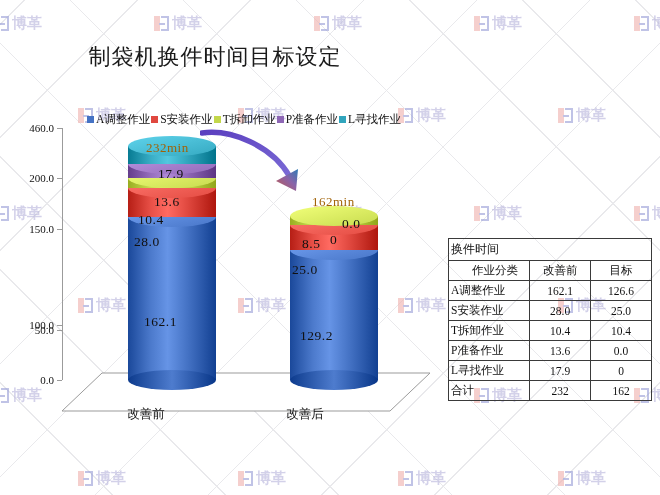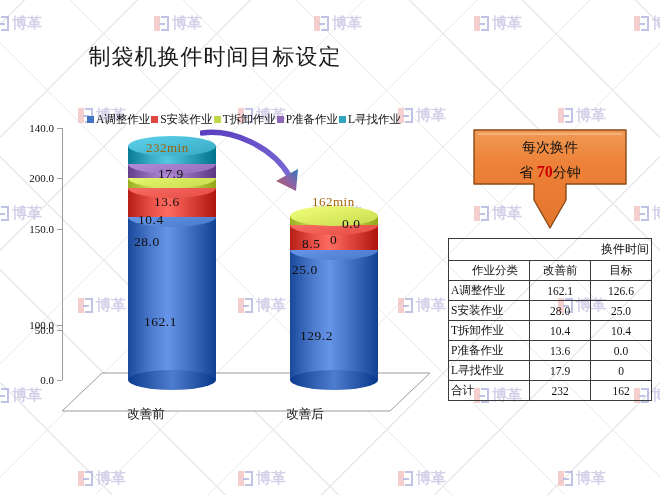--- a/index.html
+++ b/index.html
@@ -84,21 +84,21 @@
     font-size:14px;color:#111;line-height:1.65;
     font-family:"Liberation Serif","DejaVu Serif",serif;
   }
   .c-red{color:#cc0000;font-weight:bold;font-size:16px;}
 
   
   .dtable{position:absolute;left:448px;top:238px;width:204px;border-collapse:collapse;
           background:transparent;}
   .dtable td{border:1px solid #3a3a3a;font-size:11.5px;color:#111;padding:1px 2px;height:17px;
              font-family:"Liberation Serif","DejaVu Serif",serif;}
-  .dtable .hdr-merge{text-align:right;font-size:12px;height:19px;}
+  .dtable .hdr-merge{text-align:left;font-size:12px;height:19px;}
   .dtable .c-name{text-align:left;padding-left:2px;width:40%;}
   .dtable .c-num{text-align:center;width:30%;}
   .dtable tr.sum td{border-top:1.6px solid #2a2a2a;}
 </style>
 </head>
 <body>
 
 <div id="root">
 
   <div class="wm-diagonals"></div>
@@ -353,21 +353,21 @@
     </div>
 
   <div class="plot">
 
     <div class="yaxis" id="yaxis">
         <div class="ytick" style="top: 252px;"><span>0.0</span><i></i></div>
         <div class="ytick" style="top: 201.6px;"><span>50.0</span><i></i></div>
         <div class="ytick" style="top: 151px; margin-top: 46px;"><span>100.0</span><i></i></div>
         <div class="ytick" style="top: 100.8px;"><span>150.0</span><i></i></div>
         <div class="ytick" style="top: 50.4px;"><span>200.0</span><i></i></div>
-        <div class="ytick" style="top: 0px;"><span>140.0</span><i></i></div>
+        <div class="ytick" style="top: 0px;"><span>460.0</span><i></i></div>
       </div>
     <div class="axisline"></div>
 
     <div class="floor">
       <svg width="368" height="80" viewBox="0 0 368 80">
         <polygon points="0,78 40,40 368,40 328,78" fill="#ffffff" stroke="#9b9b9b" stroke-width="1"></polygon>
       </svg>
     </div>
 
     <div class="cyl" id="cyl-before" style="left: 128px; width: 88px; top: 0px; height: 260px;">
@@ -436,39 +436,20 @@
       <linearGradient id="ahead" x1="0" y1="1" x2="1" y2="0">
         <stop offset="0%" stop-color="#C05A4A"></stop>
         <stop offset="55%" stop-color="#8a63a8"></stop>
         <stop offset="100%" stop-color="#2E7BB5"></stop>
       </linearGradient>
     </defs>
     <path d="M2,8 C30,4 72,20 90,52" stroke="url(#agrad)" stroke-width="5.5" fill="none" stroke-linecap="round"></path>
     <polygon points="96,66 76,56 98,44" fill="url(#ahead)"></polygon>
   </svg>
 
-  <div class="callout">
-    <svg width="160" height="105" viewBox="0 0 160 105">
-      <defs>
-        <linearGradient id="og" x1="0" y1="0" x2="0" y2="1">
-          <stop offset="0%" stop-color="#F09A55"></stop>
-          <stop offset="35%" stop-color="#ED8137"></stop>
-          <stop offset="100%" stop-color="#E3762C"></stop>
-        </linearGradient>
-      </defs>
-      <polygon points="4,2 156,2 156,56 96,56 96,72 80,100 64,72 64,56 4,56" fill="url(#og)" stroke="#8a4a18" stroke-width="1.4" stroke-linejoin="round"></polygon>
-      <polyline points="8,6 152,6" stroke="#f7c79c" stroke-width="1.6" fill="none" opacity=".75"></polyline>
-    </svg>
-    <div class="c-text">
-      <div>每次换件</div>
-      <div>
-        <span>省 </span><span class="c-red">70</span><span>分钟</span>
-      </div>
-    </div>
-  </div>
 
   <table class="dtable">
     <tbody id="tbody">
         <tr>
           <td colspan="3" class="hdr-merge">换件时间</td>
         </tr>
         <tr>
           <td class="c-name" style="text-align: center; padding-left: 14px;">作业分类</td>
           <td class="c-num" style="text-align: center;">改善前</td>
           <td class="c-num" style="text-align: center;">目标</td>

